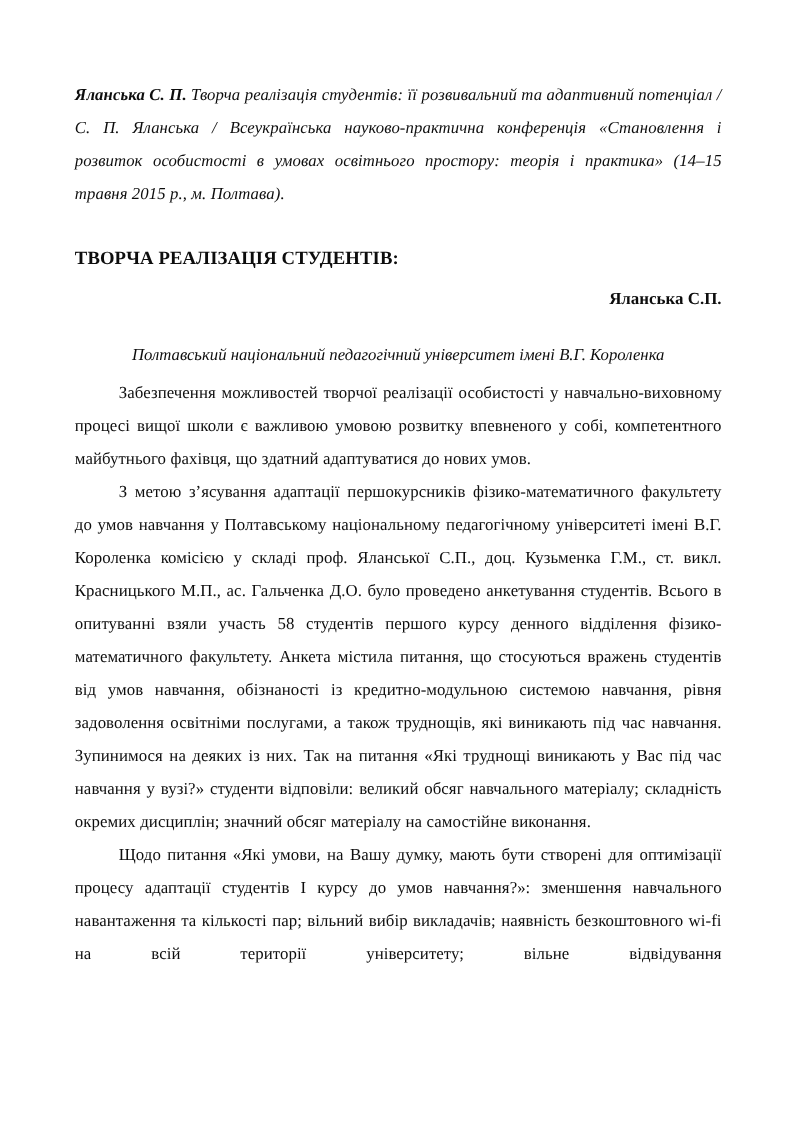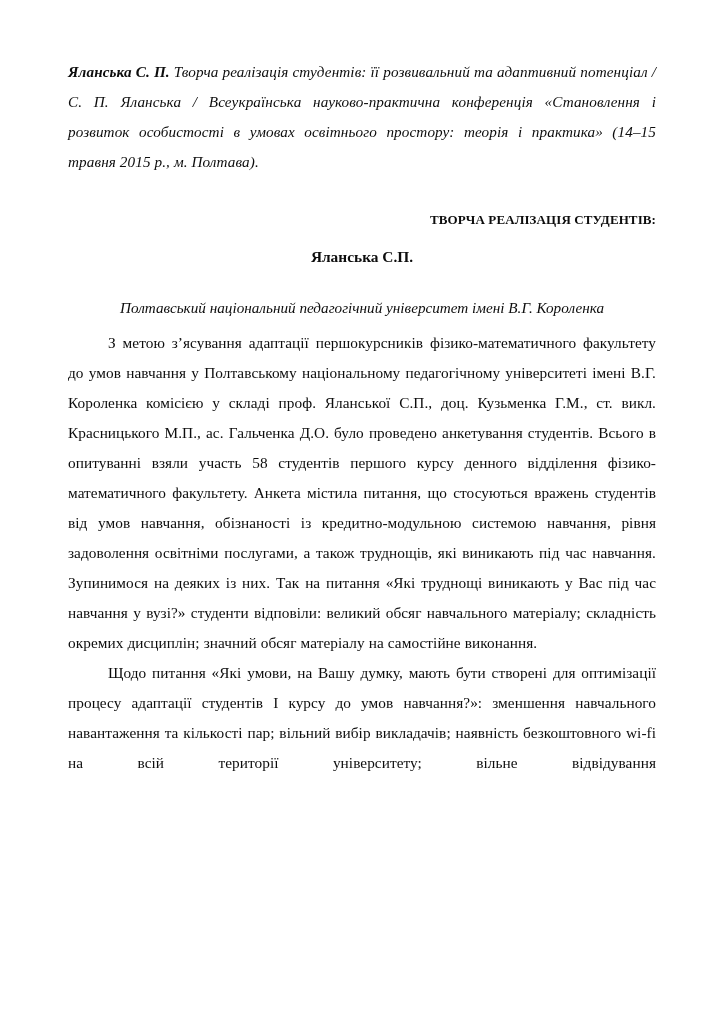--- a/index.html
+++ b/index.html
@@ -20,21 +20,21 @@
     position: relative;
     width: 724px;
     height: 1024px;
     box-sizing: border-box;
     padding: 0;
     background: #ffffff;
   }
   .content {
     position: absolute;
     left: 68px;
-    top: 57px;
+    top: 72px;
     width: 588px;
     font-family: Liberation Serif, serif;
   }
 
   
   .citation {
     font-style: italic;
     font-size: 15.2px;
     line-height: 30px;
     text-align: justify;
@@ -47,28 +47,28 @@
     font-style: italic;
   }
 
   
   .title-block {
     margin-top: 28px;
     text-align: center;
   }
   .doc-title-line {
     font-weight: bold;
-    font-size: 13px;
+    font-size: 17px;
     line-height: 29px;
-    text-align: right;
+    text-align: left;
     letter-spacing: 0.1px;
   }
   .byline {
     margin-top: 8px;
-    text-align: center;
+    text-align: right;
     font-weight: bold;
     font-size: 15.4px;
     line-height: 29px;
   }
   .affiliation {
     margin-top: 22px;
     text-align: center;
     font-style: italic;
     font-size: 15.2px;
     line-height: 29px;
@@ -100,18 +100,19 @@
 
     <p class="citation"><span class="author-strong">Яланська С. П.</span><span> Творча реалізація студентів: її розвивальний та адаптивний потенціал / С. П. Яланська / Всеукраїнська науково-практична конференція «Становлення і розвиток особистості в умовах освітнього простору: теорія і практика» (14–15 травня 2015 р., м. Полтава).</span></p>
 
     <div class="title-block">
       <div class="doc-title-line">ТВОРЧА РЕАЛІЗАЦІЯ СТУДЕНТІВ:</div>
       <div class="byline">Яланська С.П.</div>
       <div class="affiliation">Полтавський національний педагогічний університет імені В.Г. Короленка</div>
     </div>
 
     <div class="body-block">
+      <p class="para">Забезпечення можливостей творчої реалізації особистості у навчально-виховному процесі вищої школи є важливою умовою розвитку впевненого у собі, компетентного майбутнього фахівця, що здатний адаптуватися до нових умов.</p>
       <p class="para">З метою з’ясування адаптації першокурсників фізико-математичного факультету до умов навчання у Полтавському національному педагогічному університеті імені В.Г. Короленка комісією у складі проф. Яланської С.П., доц. Кузьменка Г.М., ст. викл. Красницького М.П., ас. Гальченка Д.О. було проведено анкетування студентів. Всього в опитуванні взяли участь 58 студентів першого курсу денного відділення фізико-математичного факультету. Анкета містила питання, що стосуються вражень студентів від умов навчання, обізнаності із кредитно-модульною системою навчання, рівня задоволення освітніми послугами, а також труднощів, які виникають під час навчання. Зупинимося на деяких із них. Так на питання «Які труднощі виникають у Вас під час навчання у вузі?» студенти відповіли: великий обсяг навчального матеріалу; складність окремих дисциплін; значний обсяг матеріалу на самостійне виконання.</p>
       <p class="para last">Щодо питання «Які умови, на Вашу думку, мають бути створені для оптимізації процесу адаптації студентів I курсу до умов навчання?»: зменшення навчального навантаження та кількості пар; вільний вибір викладачів; наявність безкоштовного wi-fi на всій території університету; вільне відвідування</p>
     </div>
 
   </div>
 </div>
 
 </body></html>

